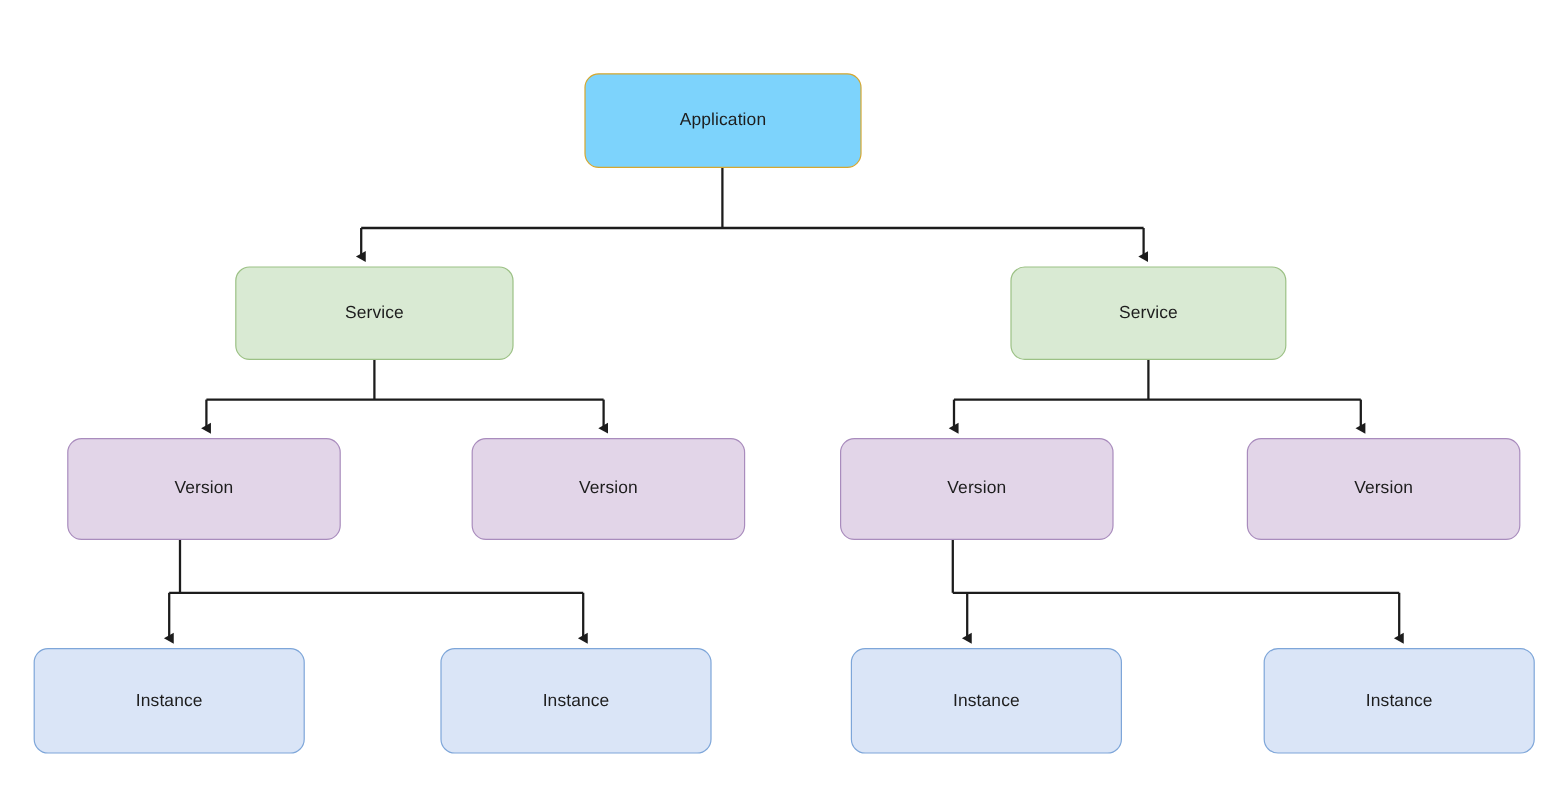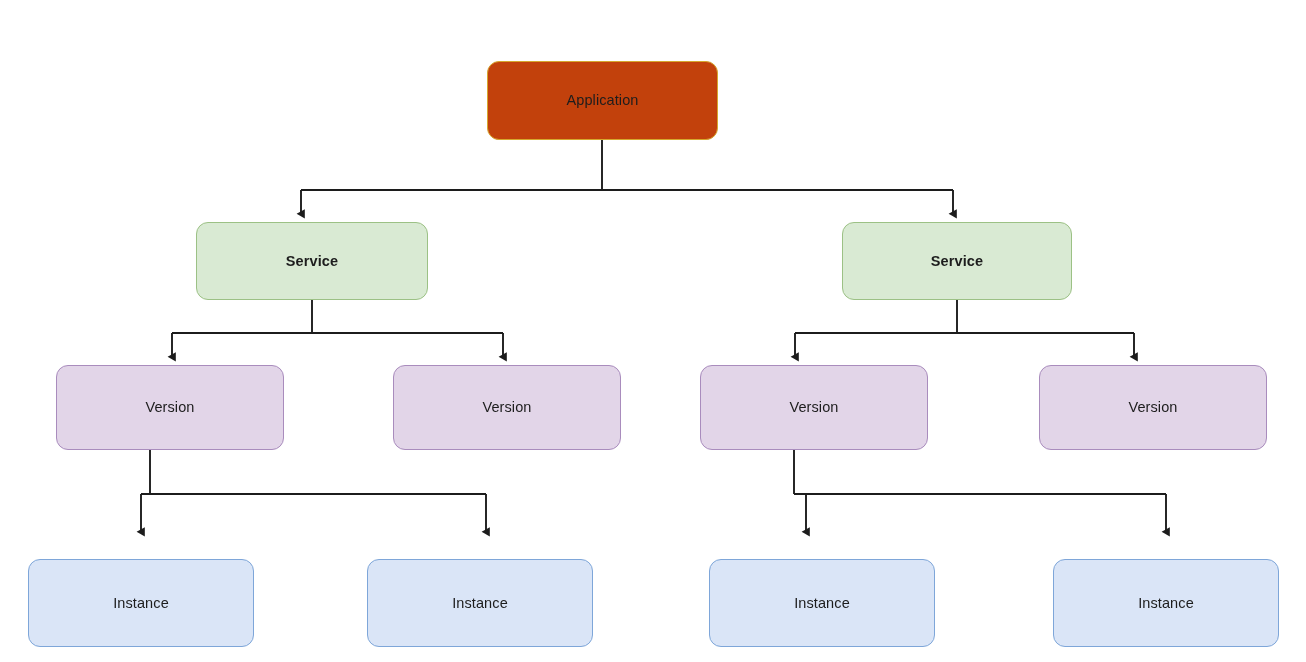--- a/index.html
+++ b/index.html
@@ -43,31 +43,29 @@
   .node-label {
     pointer-events: none;
   }
   .node-application {
     background: #fbe3c4;
     border-color: #d6a72e;
   }
   .node-service {
     background: #d9ead3;
     border-color: #9cc185;
-    font-weight: bold;
   }
   .node-version {
     background: #e2d5e8;
     border-color: #a98cbd;
     margin-left: 20px;
   }
   .node-instance {
     background: #dae5f7;
     border-color: #7ea6d9;
-    margin-top: 19px;
   }
 </style>
 </head>
 <body style="background: rgb(255, 255, 255);">
 
 <div id="canvas" style="background: rgb(255, 255, 255);">
 
   <svg id="edge-layer" viewBox="0 0 1306 662" xmlns="http://www.w3.org/2000/svg">
     <defs>
       <marker id="arrow" markerWidth="10" markerHeight="10" refX="5.2" refY="4" orient="auto" markerUnits="userSpaceOnUse">
@@ -98,21 +96,21 @@
       <path d="M 486 494 L 486 532" marker-end="url(#arrow)"></path>
 
       <path d="M 794 450 L 794 494"></path>
       <path d="M 794 494 L 1166 494"></path>
       <path d="M 806 494 L 806 532" marker-end="url(#arrow)"></path>
       <path d="M 1166 494 L 1166 532" marker-end="url(#arrow)"></path>
 
     </g>
   </svg>
 
-  <div class="node node-application" style="left: 487px; top: 61px; width: 231px; height: 79px; background: #c2410c; border-color: rgb(214, 167, 46);">
+  <div class="node node-application" style="left: 487px; top: 61px; width: 231px; height: 79px; background: #7dd3fc; border-color: rgb(214, 167, 46);">
     <span class="node-label">Application</span>
   </div>
 
   <div class="node node-service" style="left: 196px; top: 222px; width: 232px; height: 78px; background: rgb(217, 234, 211); border-color: rgb(156, 193, 133);">
     <span class="node-label">Service</span>
   </div>
 
   <div class="node node-service" style="left: 842px; top: 222px; width: 230px; height: 78px; background: rgb(217, 234, 211); border-color: rgb(156, 193, 133);">
     <span class="node-label">Service</span>
   </div>

